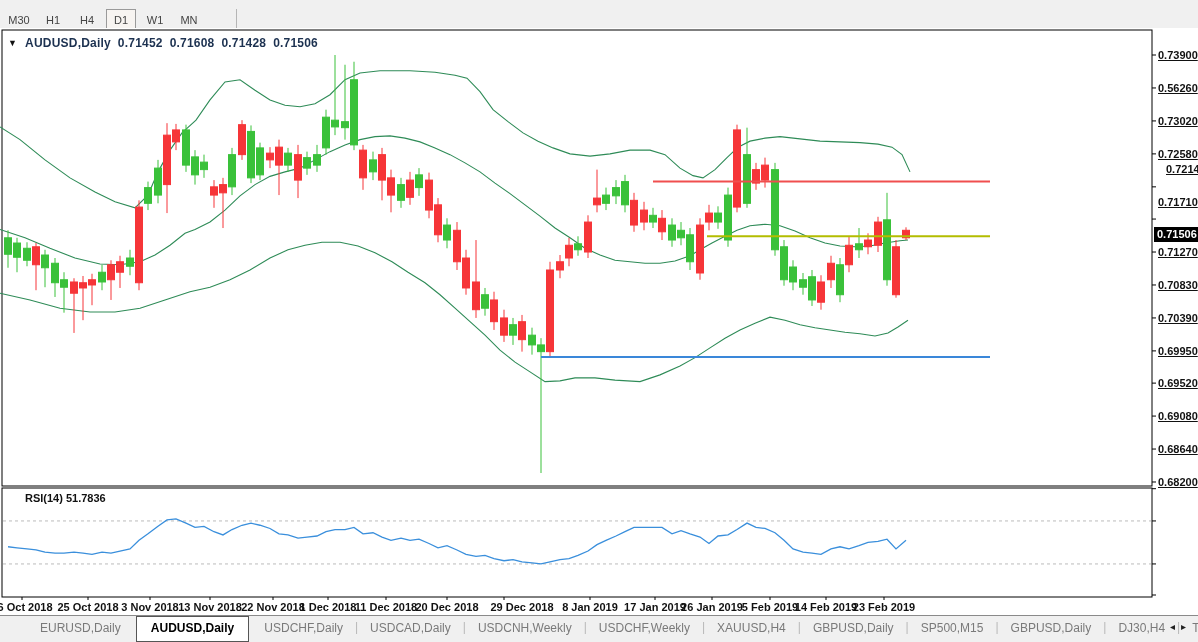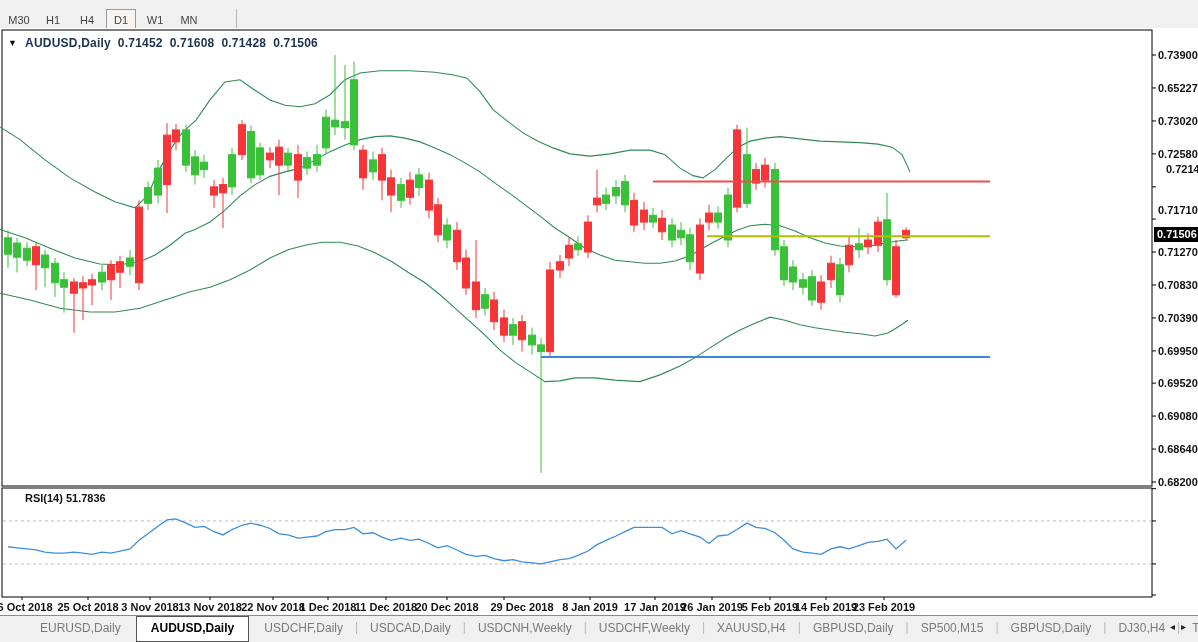--- a/index.html
+++ b/index.html
@@ -19,21 +19,21 @@
   
   .chart-area { position:absolute; left:0; top:28px; width:1198px; height:587px; background:#fff; }
   svg { position:absolute; left:0; top:0; }
 
   .chart-title { position:absolute; left:8px; top:8px; display:flex; align-items:center;
     font-size:12px; font-weight:700; color:#1c3150; letter-spacing:0.2px; }
   .chart-title .tri { font-size:9px; margin-right:8px; color:#111; }
   .chart-title span.num { margin-left:7px; }
 
   .price-label { position:absolute; left:1158px; font-size:11px; font-weight:700;
-    color:#111; white-space:nowrap; transform:translateY(-6px); }
+    color:#111; white-space:nowrap; transform:translateY(-6px);text-decoration:underline; }
   .rsi-label-side { position:absolute; left:1218px; font-size:11px; font-weight:700;
     color:#111; transform:translateY(-6px); }
   .price-badge { position:absolute; left:1154px; width:44px; height:15px; background:#000;
     color:#fff; font-size:11px; font-weight:700; line-height:15px; padding-left:3px; }
 
   .rsi-main-label { position:absolute; left:8px; font-size:11px; font-weight:700; color:#111;padding-left:17px; }
 
   .date-label { position:absolute; font-size:11px; font-weight:700; color:#111;
     transform:translateX(-50%); white-space:nowrap; }
 
@@ -310,25 +310,25 @@
     <span class="tri">▼</span>
     <span>AUDUSD,Daily</span>
     <span class="num">0.71452</span>
     <span class="num">0.71608</span>
     <span class="num">0.71428</span>
     <span class="num">0.71506</span>
   </div>
 
   <div id="price-labels">
       <div class="price-label" style="top: 27px;">0.73900</div>
-      <div class="price-label" style="top: 59.9613px;">0.65227</div>
+      <div class="price-label" style="top: 59.9613px;">0.56260</div>
       <div class="price-label" style="top: 92.9225px;">0.73020</div>
       <div class="price-label" style="top: 125.884px;">0.72580</div>
       <div class="price-label" style="top: 141px; padding-left: 8px;">0.72140</div>
-      <div class="price-label" style="top: 182px;">0.71710</div>
+      <div class="price-label" style="top: 174px;">0.71710</div>
       <div class="price-label" style="top: 224.019px;">0.71270</div>
       <div class="price-label" style="top: 256.98px;">0.70830</div>
       <div class="price-label" style="top: 289.941px;">0.70390</div>
       <div class="price-label" style="top: 322.902px;">0.69950</div>
       <div class="price-label" style="top: 355.114px;">0.69520</div>
       <div class="price-label" style="top: 388.076px;">0.69080</div>
       <div class="price-label" style="top: 421.037px;">0.68640</div>
       <div class="price-label" style="top: 453.998px;">0.68200</div>
     </div>
   <div class="price-badge" id="price-badge" style="top: 199.339px;">0.71506</div>

